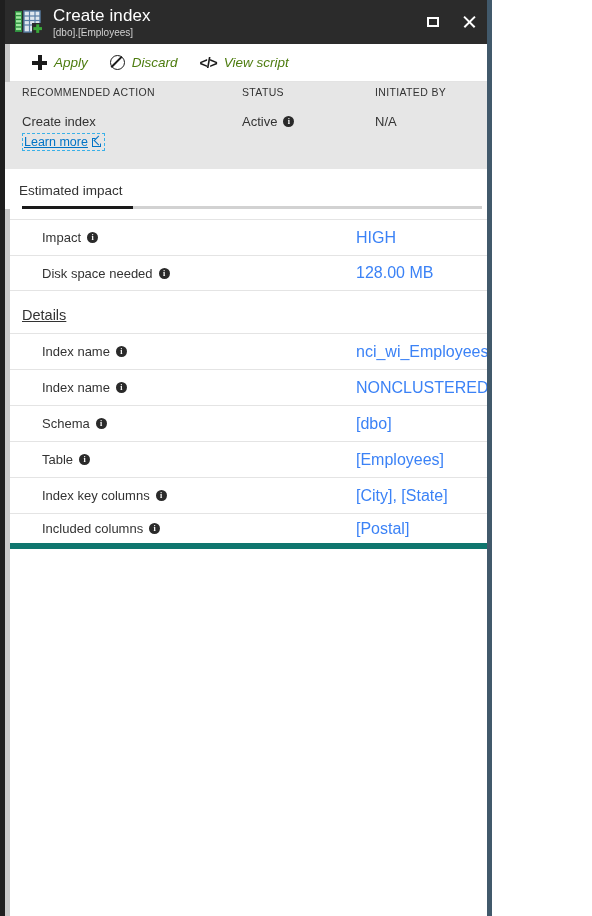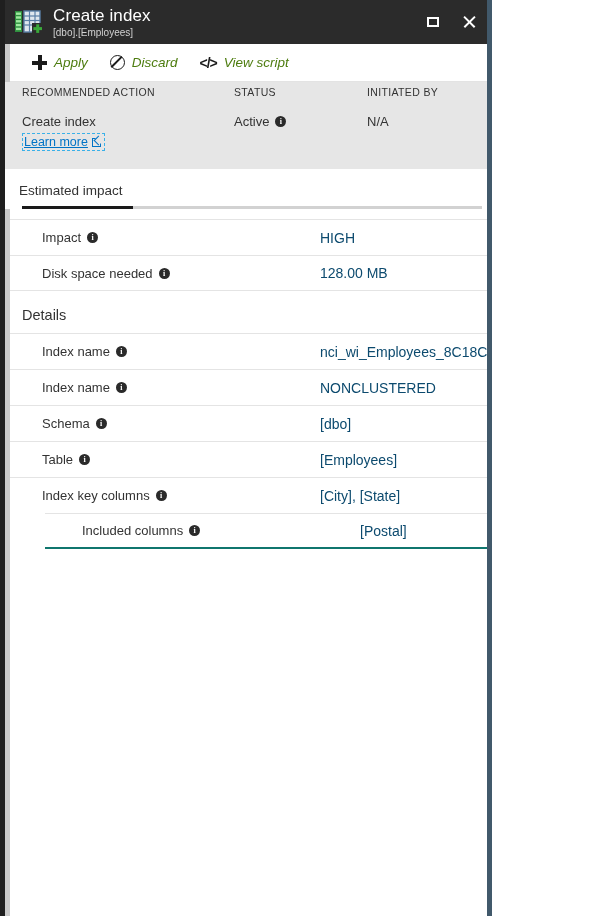--- a/index.html
+++ b/index.html
@@ -163,21 +163,21 @@
   .summary {
     background: #e6e6e6;
     padding: 4px 0 18px 0;
     position: relative;
   }
   .summary-grid {
     display: flex;
     padding-left: 17px;
   }
   .sum-col-1 { width: 212px; }
-  .sum-col-2 { width: 133px; }
+  .sum-col-2 { width: 133px; margin-left: 8px; }
   .sum-col-3 { width: 148px; }
   .sum-col-4 { width: 90px; }
   .sum-head {
     font-size: 10.5px;
     color: #333333;
     letter-spacing: .35px;
     margin-bottom: 14px;
     text-transform: uppercase;
   }
   .sum-val {
@@ -271,43 +271,45 @@
   
   .rows { margin-top: 10px; }
   .row {
     display: flex;
     align-items: center;
     height: 36px;
     border-top: 1px solid #e4e4e4;
     padding-left: 37px;
     box-sizing: border-box;
     margin-right: 0;
+    gap: 36px;
   }
   .row:last-child { border-bottom: 1px solid #e4e4e4; }
   .row-label {
     width: 278px;
     font-size: 13px;
     color: #333333;
     display: flex;
     align-items: center;
     flex: 0 0 auto;
   }
   .row-value {
-    font-size: 14px;
-    color: #0c4a6e;
+    font-size: 16px;
+    color: #3b82f6;
     white-space: nowrap;
     overflow: hidden;
   }
   .section-title {
     font-size: 14.5px;
     color: #333333;
     padding: 16px 0 10px 17px;
+    text-decoration: underline;
   }
   .details-rows .row { border-top: 1px solid #e4e4e4; }
-  .details-rows .row:last-child { border-bottom: 2px solid #0f766e; margin-left: 40px; }
+  .details-rows .row:last-child { border-bottom: 6px solid #0f766e; }
 </style>
 </head>
 <body>
 
 <div class="window">
   <div class="frame-strip-left"></div>
 
   <div class="titlebar">
     <div class="title-icon">
       <svg width="30" height="28" viewBox="0 0 30 28" xmlns="http://www.w3.org/2000/svg">

